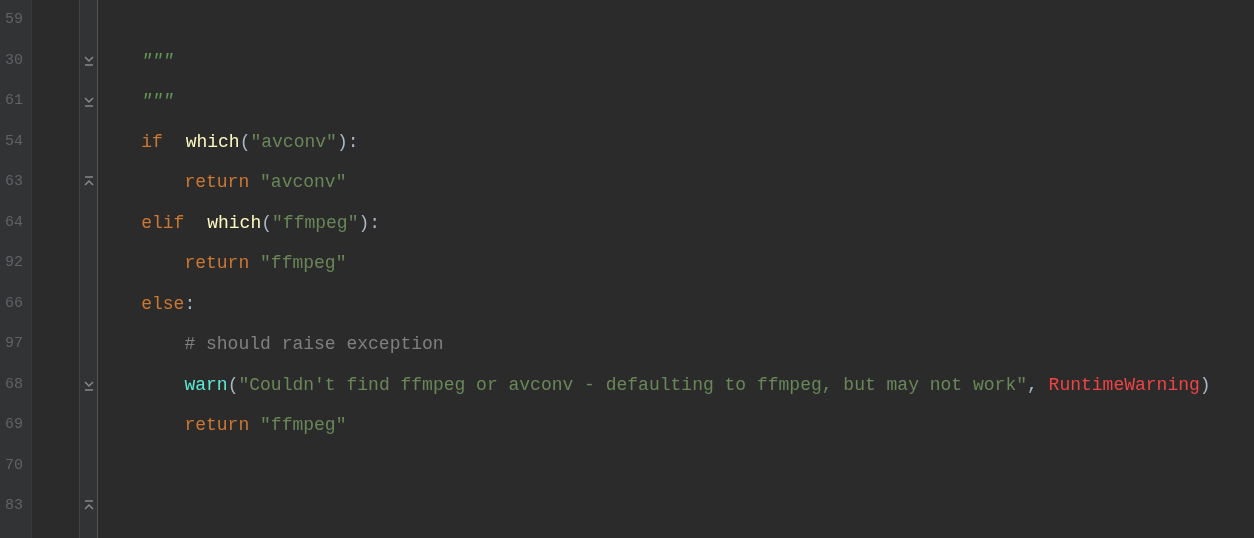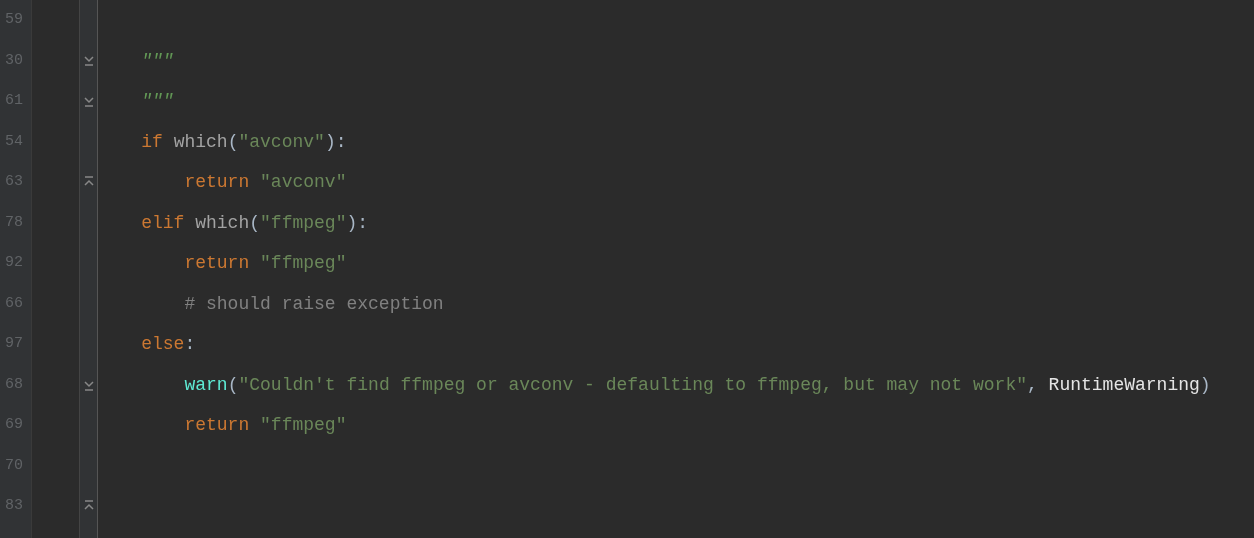--- a/index.html
+++ b/index.html
@@ -68,35 +68,35 @@
   color: #888;
   font-size: 11px;
   cursor: pointer;
 }
 .kw { color: #cc7832; }
 .fn { color: #e8bf6a; }
 .paren { color: #a9b7c6; }
 .str { color: #6a8759; }
 .doc { color: #629755; font-style: italic; }
 .comment { color: #808080; }
-.builtin { color: #e5e5e5; }
+.builtin { color: #ef4444; }
 .call { color: #5eead4; }
-.ident { color: #a3a3a3; }
+.ident { color: #fef9c3; margin-left: 12px; }
 </style>
 </head>
 <body>
 
 <div class="editor">
   <div class="gutter">
     <div class="line">59</div>
     <div class="line">30</div>
     <div class="line">61</div>
     <div class="line">54</div>
     <div class="line">63</div>
-    <div class="line">78</div>
+    <div class="line">64</div>
     <div class="line">92</div>
     <div class="line">66</div>
     <div class="line">97</div>
     <div class="line">68</div>
     <div class="line">69</div>
     <div class="line">70</div>
     <div class="line">83</div>
     <div class="line">72</div>
   </div>
 
@@ -138,19 +138,19 @@
   </div>
 
   <div class="code-area">
     <div class="line"></div>
     <div class="line"><span class="doc">    """</span></div>
     <div class="line"><span class="doc">    """</span></div>
     <div class="line"><span class="kw">    if </span><span class="ident">which</span><span class="paren">(</span><span class="str">"avconv"</span><span class="paren">):</span></div>
     <div class="line"><span class="kw">        return </span><span class="str">"avconv"</span></div>
     <div class="line"><span class="kw">    elif </span><span class="ident">which</span><span class="paren">(</span><span class="str">"ffmpeg"</span><span class="paren">):</span></div>
     <div class="line"><span class="kw">        return </span><span class="str">"ffmpeg"</span></div>
+    <div class="line"><span class="kw">    else</span><span class="paren">:</span></div>
     <div class="line"><span class="comment">        # should raise exception</span></div>
-    <div class="line"><span class="kw">    else</span><span class="paren">:</span></div>
     <div class="line"><span>        </span><span class="call">warn</span><span class="paren">(</span><span class="str">"Couldn't find ffmpeg or avconv - defaulting to ffmpeg, but may not work"</span><span class="paren">, </span><span class="builtin">RuntimeWarning</span><span class="paren">)</span></div>
     <div class="line"><span class="kw">        return </span><span class="str">"ffmpeg"</span></div>
     <div class="line"></div>
   </div>
 </div>
 
 </body></html>

